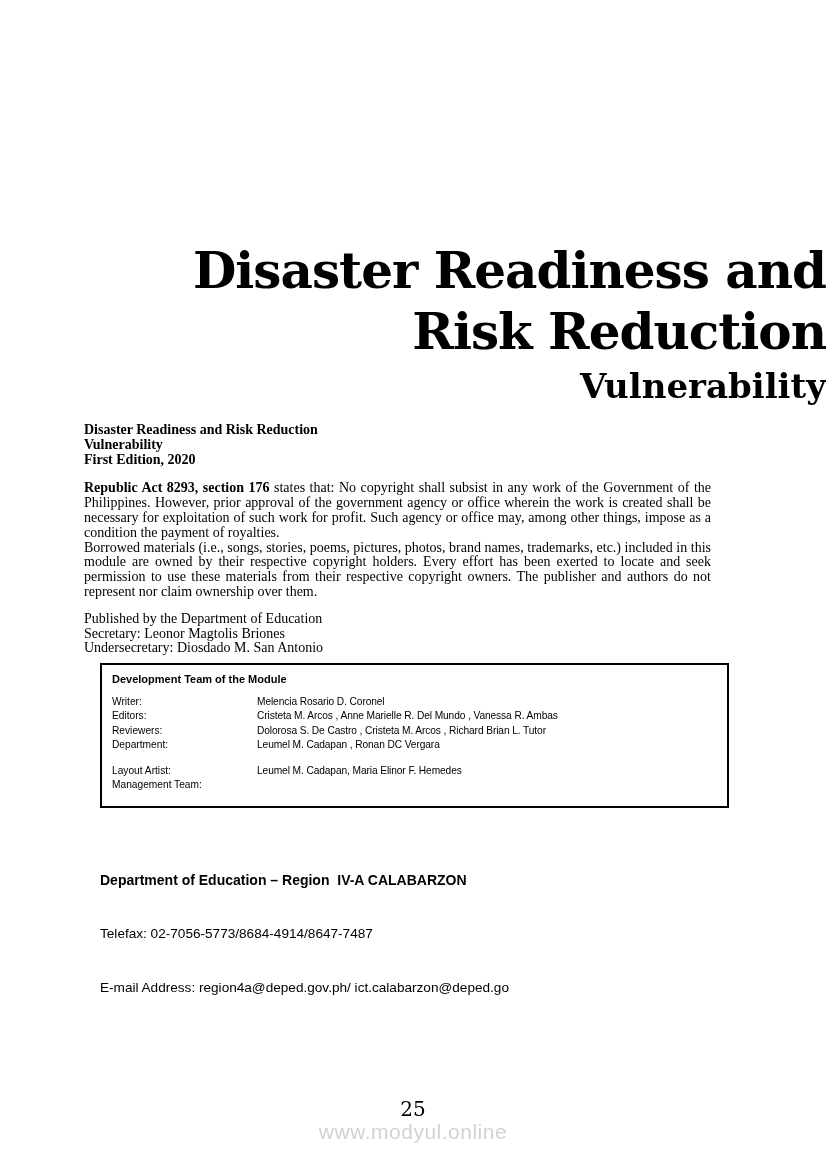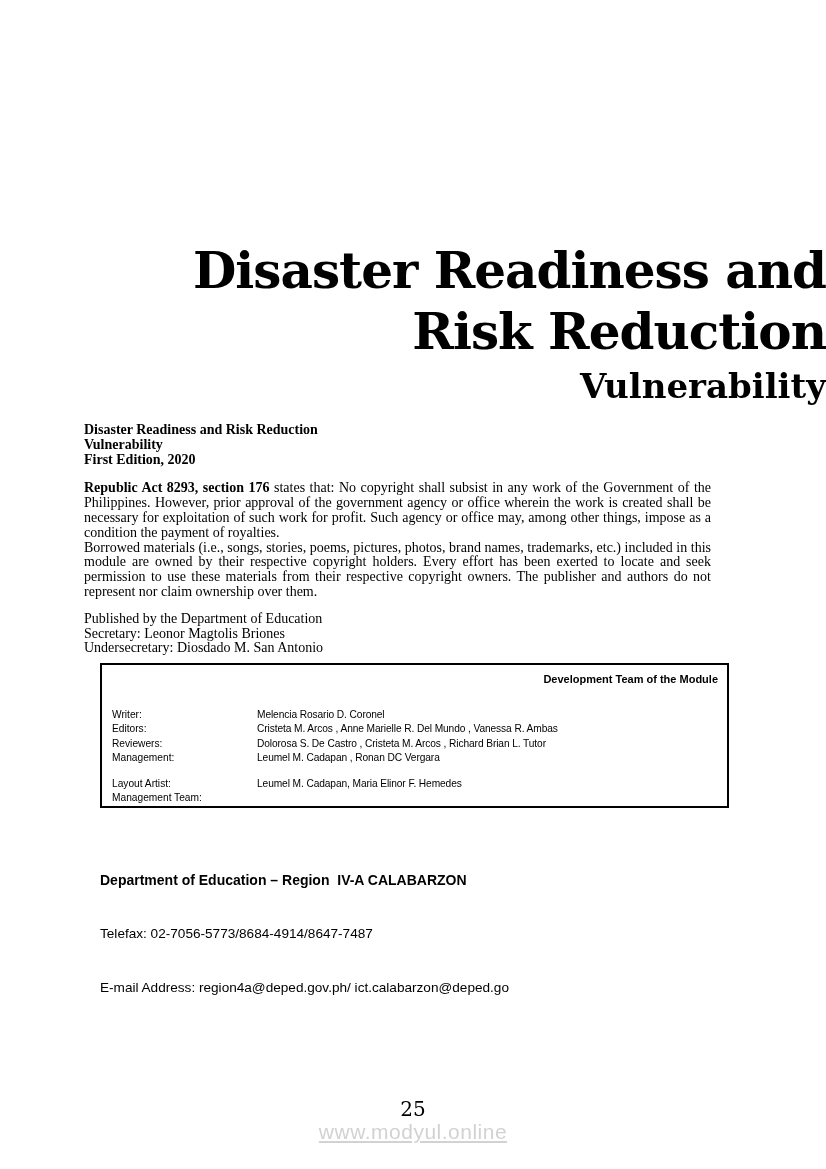--- a/index.html
+++ b/index.html
@@ -59,24 +59,24 @@
     width: 629px;
     height: 145px;
     box-sizing: border-box;
     border: 2px solid #000000;
     padding: 7px 9px 6px 10px;
     font-size: 10.2px;
     line-height: 14.2px;
     overflow: hidden;
   }
   .devteam-title {
-    text-align: right;
+    text-align: left;
     font-weight: bold;
     font-size: 11px;
-    margin-bottom: 22px;
+    margin-bottom: 9px;
   }
   .trow { display: flex; }
   .trow-gap { margin-top: 12px; }
   .tlabel {
     width: 145px;
     flex-shrink: 0;
     font-weight: normal;
     white-space: pre;
   }
   .tvalue { white-space: pre; letter-spacing: -0.1px; }
@@ -112,21 +112,20 @@
   }
   .watermark {
     position: absolute;
     top: 1120px;
     left: 0;
     width: 100%;
     text-align: center;
     font-size: 21px;
     letter-spacing: 0.5px;
     color: #d2d2d2;
-    text-decoration: underline;
   }
 </style>
 </head>
 <body>
 
 <div class="page">
 
   <div class="title-block">
     <div class="title-line">Disaster Readiness and</div>
     <div class="title-line">Risk Reduction</div>
@@ -160,21 +159,21 @@
     </div>
     <div class="trow">
       <div class="tlabel">Editors:</div>
       <div class="tvalue">Cristeta M. Arcos , Anne Marielle R. Del Mundo , Vanessa R. Ambas</div>
     </div>
     <div class="trow">
       <div class="tlabel">Reviewers:</div>
       <div class="tvalue">Dolorosa S. De Castro , Cristeta M. Arcos , Richard Brian L. Tutor</div>
     </div>
     <div class="trow">
-      <div class="tlabel">Management:</div>
+      <div class="tlabel">Department:</div>
       <div class="tvalue">Leumel M. Cadapan , Ronan DC Vergara</div>
     </div>
     <div class="trow trow-gap">
       <div class="tlabel">Layout Artist:</div>
       <div class="tvalue">Leumel M. Cadapan, Maria Elinor F. Hemedes</div>
     </div>
     <div class="trow">
       <div class="tlabel">Management Team:</div>
       <div class="tvalue">
         <div>Wilfredo E. Cabra , Job S. Zape  Jr. , Elaine T. Balaogan , Rosemarie D. Torres,Ernesto D. Lindo</div>

